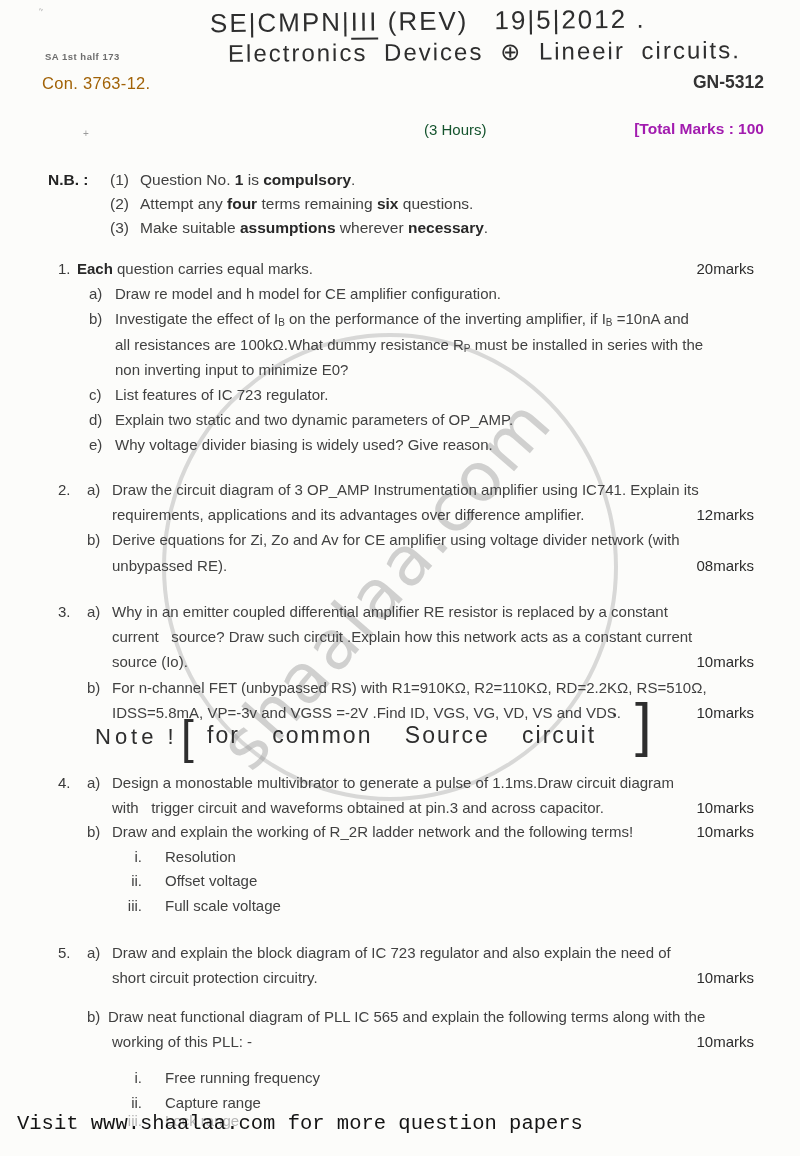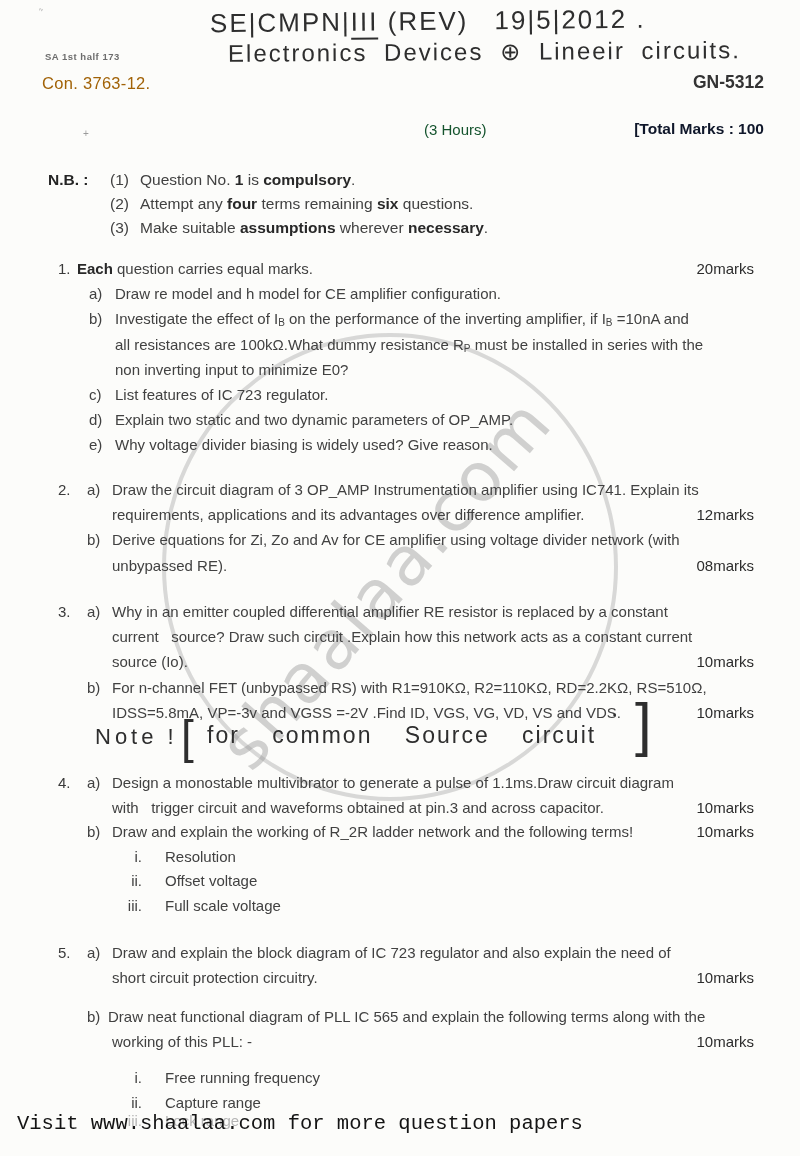--- a/index.html
+++ b/index.html
@@ -32,21 +32,21 @@
   .hw-note .br-open{position:absolute;left:86px;top:-6px;font-size:46px;font-weight:normal;}
   .hw-note .note-body{position:absolute;left:112px;top:6px;font-size:23px;letter-spacing:2px;word-spacing:24px;}
   .hw-note .br-close{position:absolute;left:540px;top:-26px;font-size:60px;}
   .hw-note .vds-dot{position:absolute;left:516px;top:-14px;font-size:20px;}
   
   .corner-mark{position:absolute;left:38px;top:6px;font-size:11px;color:#b8b8b8;transform:rotate(20deg);}
   .scan-code{position:absolute;left:45px;top:51px;font-size:9.5px;color:#6d6d6d;letter-spacing:.5px;font-weight:bold;}
   .con-number{position:absolute;left:42px;top:74px;font-size:16.5px;font-weight:normal;color:#a16207;letter-spacing:.3px;}
   .paper-code{position:absolute;right:36px;top:72px;font-size:17.5px;font-weight:bold;color:#333;text-align:center;}
   .duration{position:absolute;left:384px;top:121px;font-size:15px;color:#14532d;margin-left:40px;}
-  .total-marks{position:absolute;right:36px;top:120px;font-size:15.5px;font-weight:bold;color:#0f172a;}
+  .total-marks{position:absolute;right:36px;top:120px;font-size:15.5px;font-weight:bold;color:#a21caf;}
   .left-mark{position:absolute;left:83px;top:128px;font-size:10px;color:#9a9a9a;}
   
   .nb{position:absolute;left:0;top:168px;width:800px;font-size:15.5px;z-index:1;text-decoration:underline;}
   .nb-label{position:absolute;left:48px;top:0;font-weight:bold;color:#242424;line-height:24px;}
   .nb-item{position:relative;height:24px;line-height:24px;}
   .nb-num{position:absolute;left:110px;}
   .nb-text{position:absolute;left:140px;white-space:pre;}
   b{font-weight:bold;color:#282828;}
   
   .q{position:absolute;left:0;width:800px;font-size:15px;z-index:1;}

